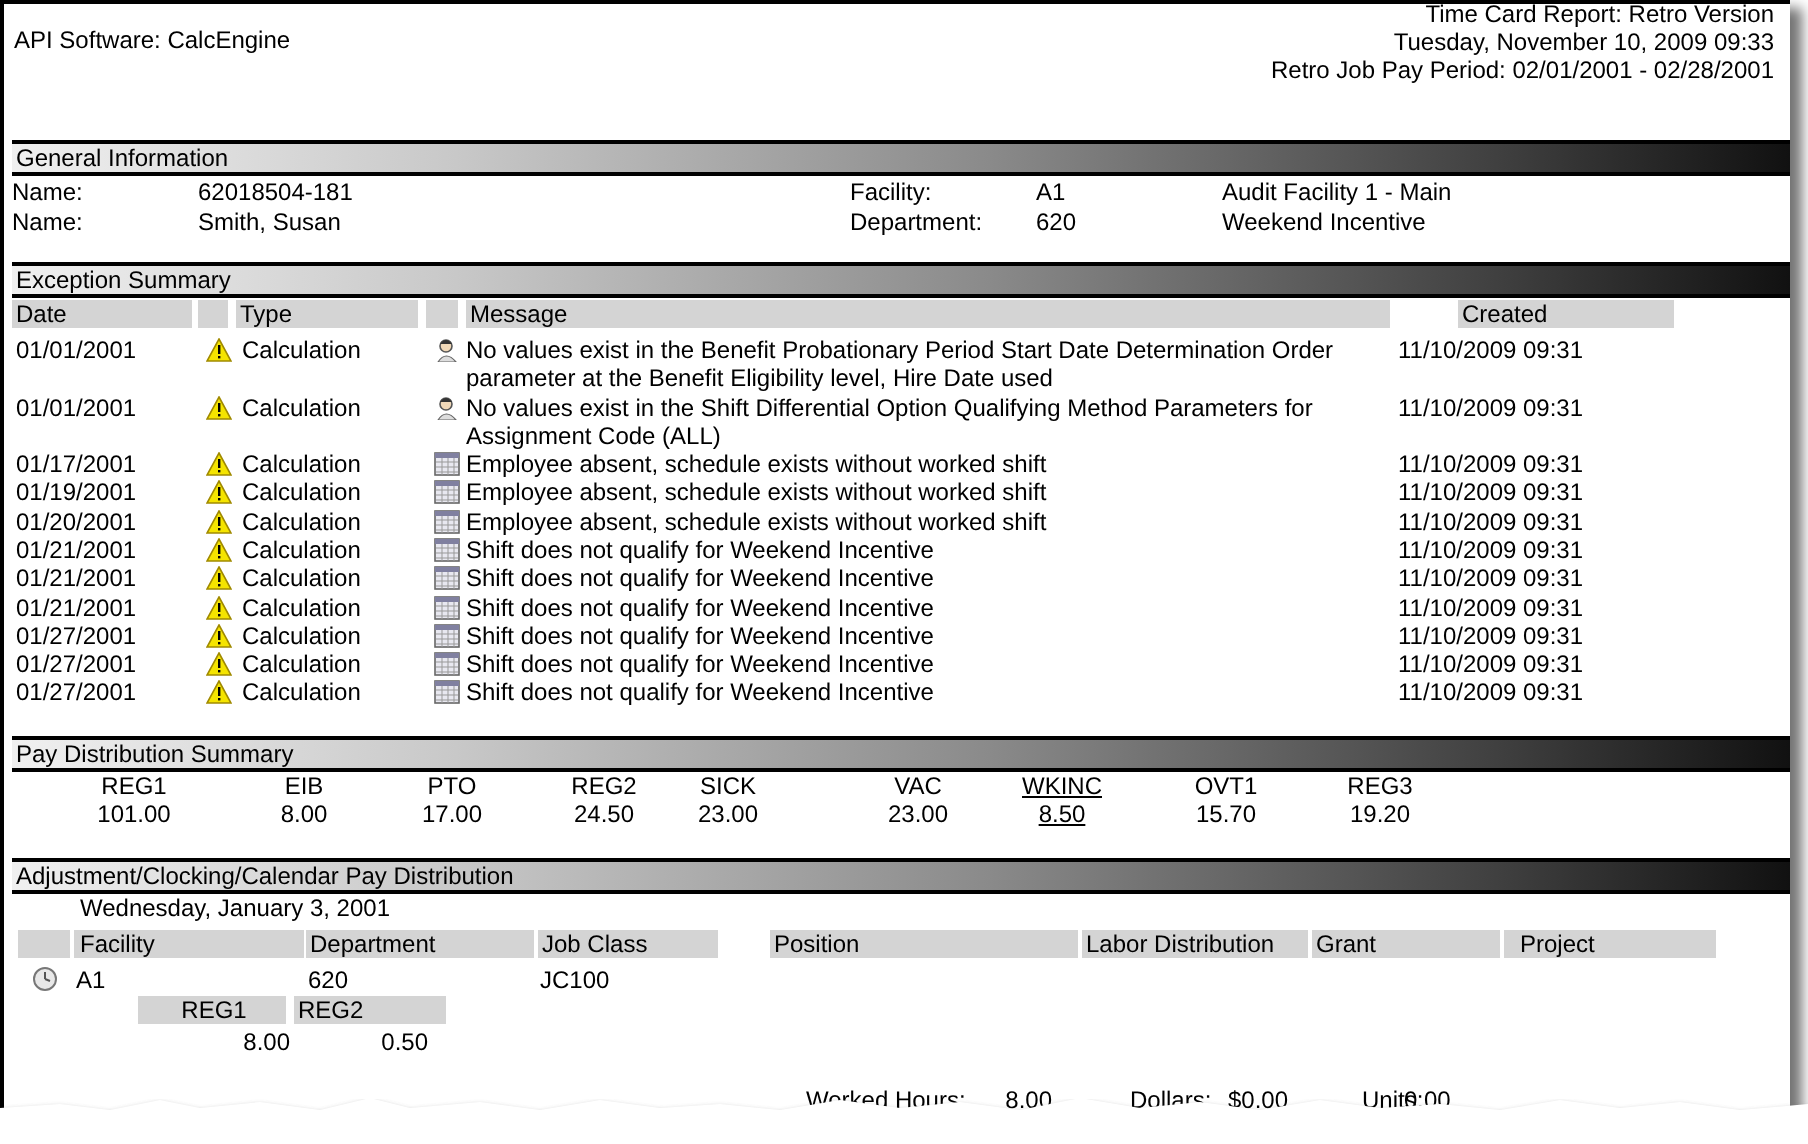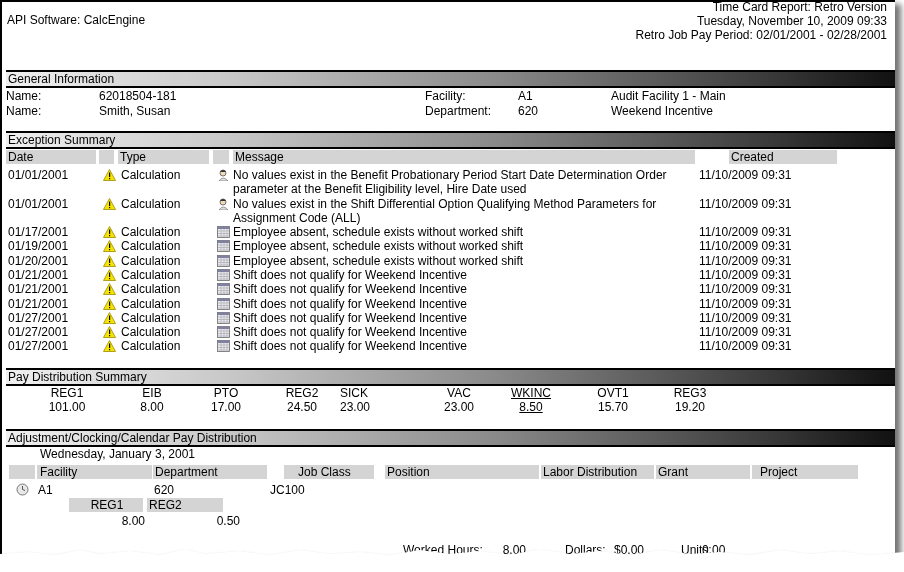--- a/index.html
+++ b/index.html
@@ -242,21 +242,21 @@
         <div>8.00</div>
       </div>
       <div class="abs" style="left: 184px; top: 384px; width: 80px; text-align: center; line-height: 14px;">
         <div>PTO</div>
         <div>17.00</div>
       </div>
       <div class="abs" style="left: 260px; top: 384px; width: 80px; text-align: center; line-height: 14px;">
         <div>REG2</div>
         <div>24.50</div>
       </div>
-      <div class="abs" style="left: 338px; top: 384px; width: 80px; text-align: left; line-height: 14px;">
+      <div class="abs" style="left: 322px; top: 384px; width: 80px; text-align: center; line-height: 14px;">
         <div>SICK</div>
         <div>23.00</div>
       </div>
       <div class="abs" style="left: 417px; top: 384px; width: 80px; text-align: center; line-height: 14px;">
         <div>VAC</div>
         <div>23.00</div>
       </div>
       <div class="abs" style="left: 489px; top: 384px; width: 80px; text-align: center; line-height: 14px; text-decoration: underline;">
         <div>WKINC</div>
         <div>8.50</div>
@@ -270,41 +270,41 @@
         <div>19.20</div>
       </div>
     </div>
 
   <div class="band" style="top:427px;">Adjustment/Clocking/Calendar Pay Distribution</div>
   <div class="abs bold" style="left:6px;top:445px;">Wednesday, January 3, 2001</div>
 
   <div class="gh" style="left:7px;top:463px;width:26px;"></div>
   <div class="gh" style="left:35px;top:463px;width:115px;padding-left:3px;">Facility</div>
   <div class="gh" style="left:151px;top:463px;width:114px;padding-left:2px;">Department</div>
-  <div class="gh" style="left:282px;top:463px;width:90px;padding-left:14px;">Job Class</div>
+  <div class="gh" style="left:267px;top:463px;width:90px;padding-left:2px;">Job Class</div>
   <div class="gh" style="left:383px;top:463px;width:154px;padding-left:2px;">Position</div>
   <div class="gh" style="left:539px;top:463px;width:113px;padding-left:2px;">Labor Distribution</div>
   <div class="gh" style="left:654px;top:463px;width:94px;padding-left:2px;">Grant</div>
   <div class="gh" style="left:750px;top:463px;width:106px;padding-left:8px;">Project</div>
 
   <span class="abs" style="left:14px;top:481px;">
     <svg width="13" height="13" viewBox="0 0 13 13">
         <circle cx="6.5" cy="6.5" r="5.5" fill="#e8e8e8" stroke="#777" stroke-width="1"></circle>
         <line x1="6.5" y1="6.5" x2="6.5" y2="3" stroke="#555" stroke-width="1"></line>
         <line x1="6.5" y1="6.5" x2="9" y2="7.5" stroke="#555" stroke-width="1"></line>
       </svg>
   </span>
   <div class="abs" style="left:36px;top:481px;">A1</div>
   <div class="abs" style="left:152px;top:481px;">620</div>
   <div class="abs" style="left:268px;top:481px;">JC100</div>
 
   <div class="gh" style="left:67px;top:496px;width:74px;text-align:center;">REG1</div>
   <div class="gh" style="left:145px;top:496px;width:76px;">REG2</div>
   <div class="abs" style="left:67px;top:512px;width:76px;text-align:right;">8.00</div>
-  <div class="abs" style="left:162px;top:512px;width:76px;text-align:right;">0.50</div>
+  <div class="abs" style="left:136px;top:512px;width:76px;text-align:right;">0.50</div>
 
   <div class="abs bold" style="left:369px;top:541px;">Worked Hours:</div>
   <div class="abs" style="left:470px;top:541px;width:54px;text-align:right;">8.00</div>
   <div class="abs bold" style="left:531px;top:541px;">Dollars:</div>
   <div class="abs" style="left:590px;top:541px;width:52px;text-align:right;">$0.00</div>
   <div class="abs bold" style="left:647px;top:541px;">Units:</div>
   <div class="abs" style="left:700px;top:541px;width:56px;">0.00</div>
 </div>
 
 <svg class="tear" viewBox="0 0 904 30" preserveAspectRatio="none">

